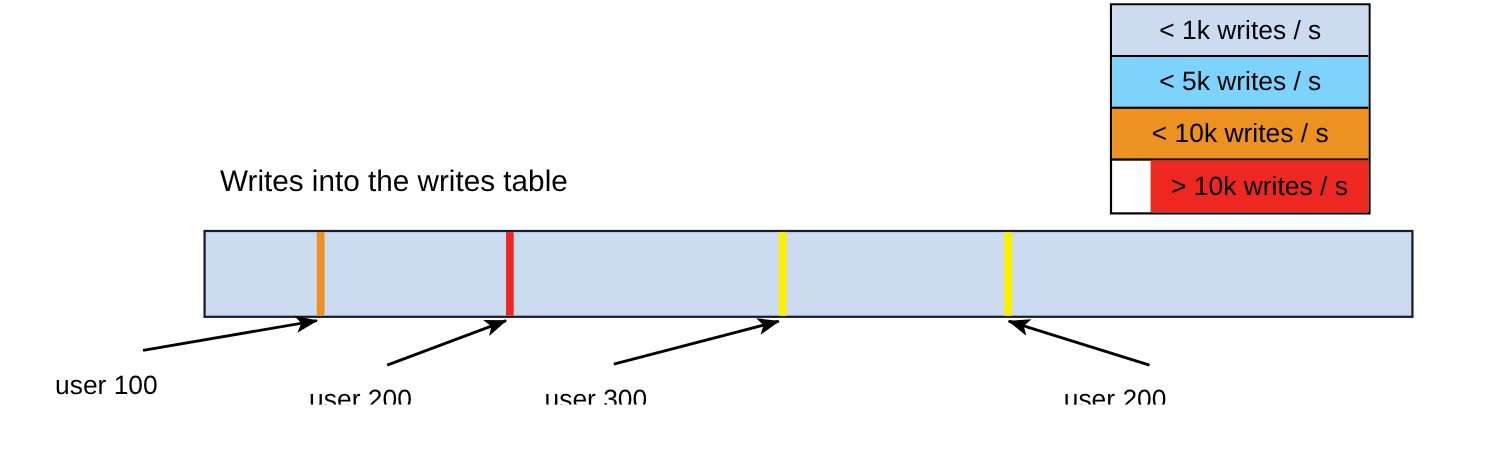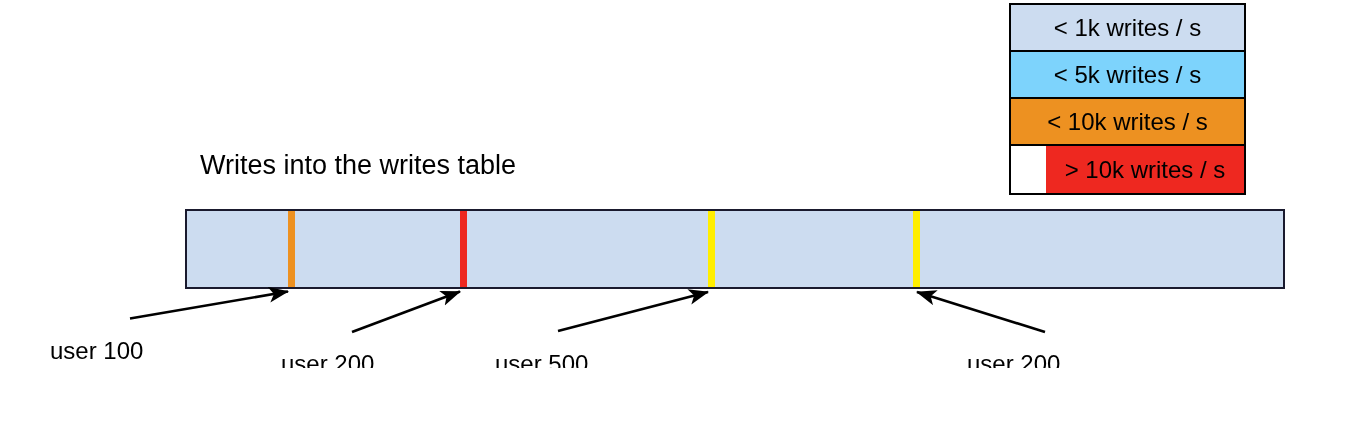--- a/index.html
+++ b/index.html
@@ -129,16 +129,16 @@
       </marker>
     </defs>
     <line x1="130" y1="318.5" x2="288" y2="291.5" stroke="#000000" stroke-width="2.6" marker-end="url(#ah)"></line>
     <line x1="352" y1="332" x2="460" y2="291.5" stroke="#000000" stroke-width="2.6" marker-end="url(#ah)"></line>
     <line x1="558" y1="331" x2="708" y2="292" stroke="#000000" stroke-width="2.6" marker-end="url(#ah)"></line>
     <line x1="1045" y1="332" x2="917" y2="292" stroke="#000000" stroke-width="2.6" marker-end="url(#ah)"></line>
   </svg>
 
   <div class="callout-label" style="left:50px; top:339px;">user 100</div>
   <div class="callout-label" style="left:281px; top:352px;">user 200</div>
-  <div class="callout-label" style="left:495px; top:352px;">user 500</div>
+  <div class="callout-label" style="left:495px; top:352px;">user 300</div>
   <div class="callout-label" style="left:967px; top:352px;">user 200</div>
 
 </div>
 
 </body></html>

